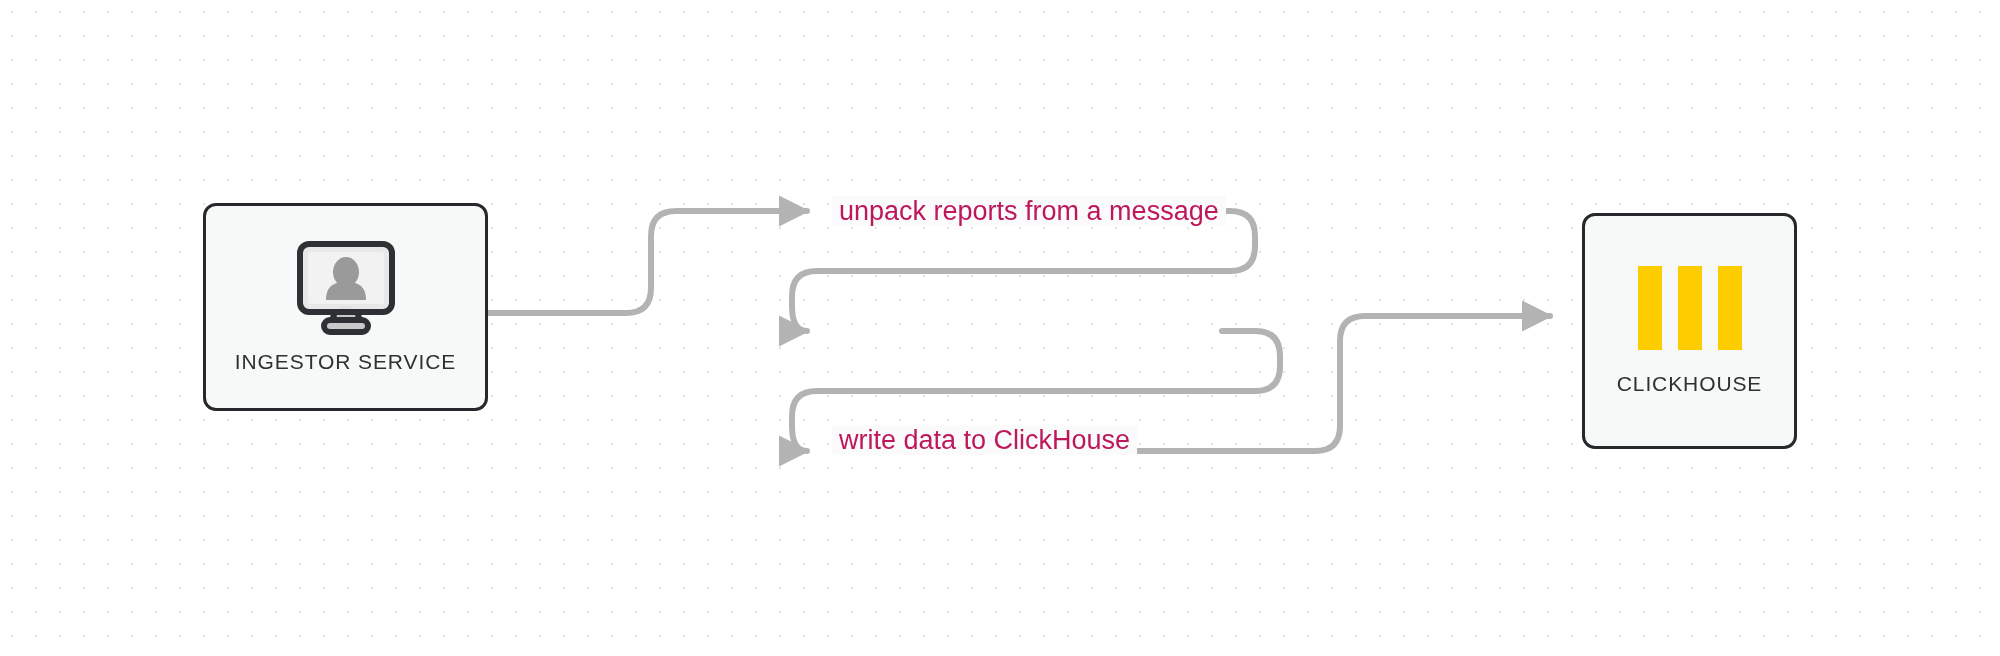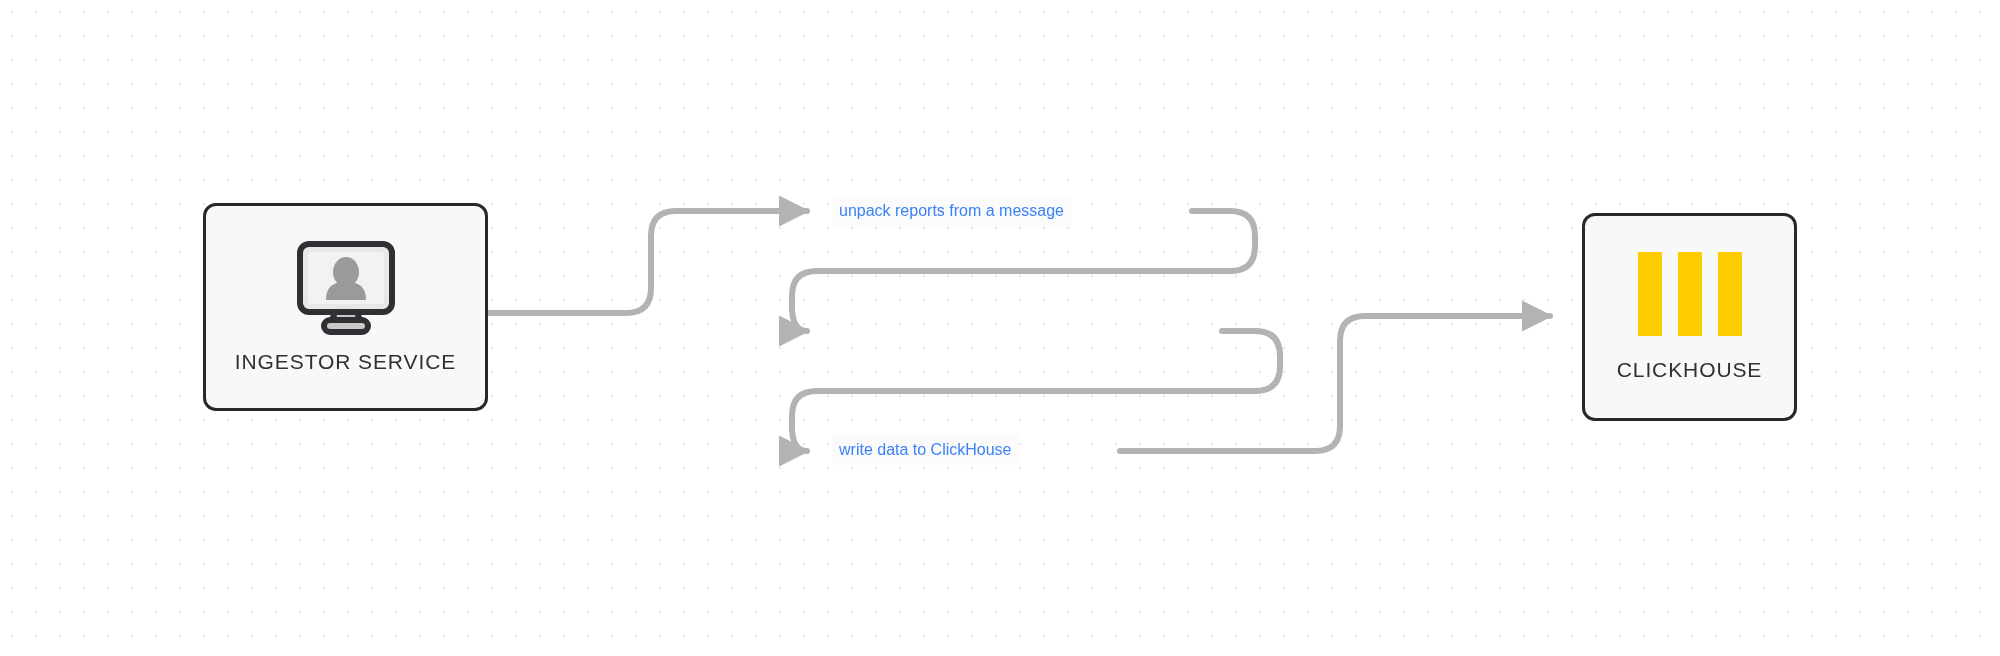--- a/index.html
+++ b/index.html
@@ -42,21 +42,21 @@
   #node-ingestor {
     left: 203px;
     top: 203px;
     width: 285px;
     height: 208px;
   }
   #node-clickhouse {
     left: 1582px;
     top: 213px;
     width: 215px;
-    height: 208px;
+    height: 236px;
   }
   .node-icon {
     display: flex;
     align-items: center;
     justify-content: center;
   }
   .node-label {
     font-size: 21px;
     letter-spacing: 0.9px;
     color: #2e3033;
@@ -69,32 +69,32 @@
     gap: 16px;
     align-items: flex-end;
     margin-bottom: 22px;
   }
   .ch-bar {
     width: 24px;
     background: #ffcc00;
   }
   .edge-label {
     position: absolute;
-    font-size: 16px;
-    color: #3b82f6;
+    font-size: 27px;
+    color: #be185d;
     font-family: "Liberation Sans", sans-serif;
     white-space: nowrap;
     background: #fbfbfb;
     padding: 0 7px;
     line-height: 30px;
     transform: translateY(-50%);
   }
   #label-0 { left: 832px; top: 211px; }
   #label-1 { left: 832px; top: 331px; }
-  #label-2 { left: 832px; top: 450px; }
+  #label-2 { left: 832px; top: 440px; }
 </style>
 </head>
 <body>
 
 <div id="canvas">
 
   <svg class="edge-layer" viewBox="0 0 2000 656" xmlns="http://www.w3.org/2000/svg">
     <defs>
       <marker id="arrowhead" viewBox="0 0 10 10" refX="9" refY="5" markerWidth="5.2" markerHeight="5.2" orient="auto-start-reverse">
         <path d="M 0 0 L 10 5 L 0 10 z" fill="#b3b3b3"></path>

